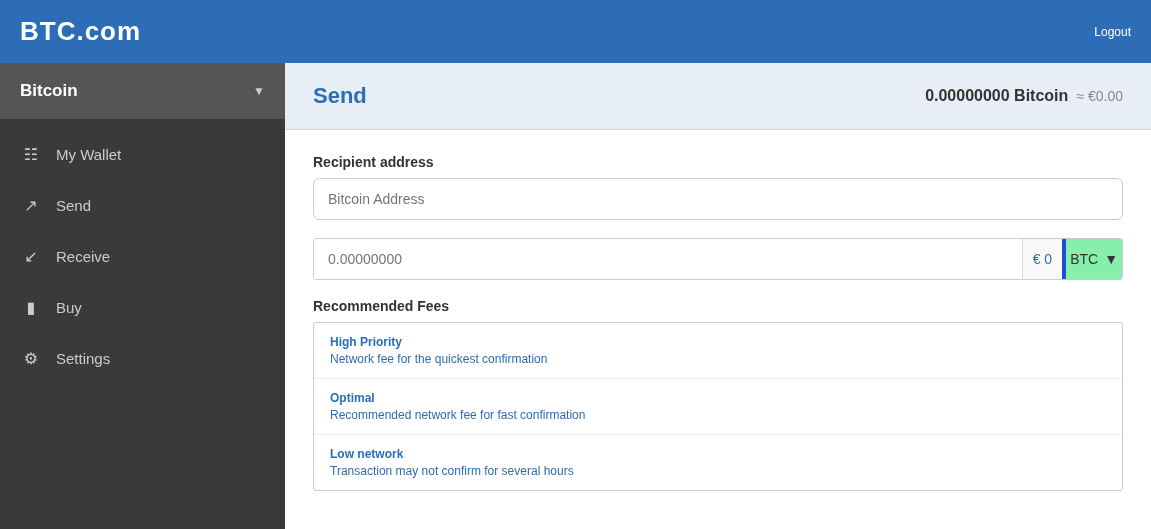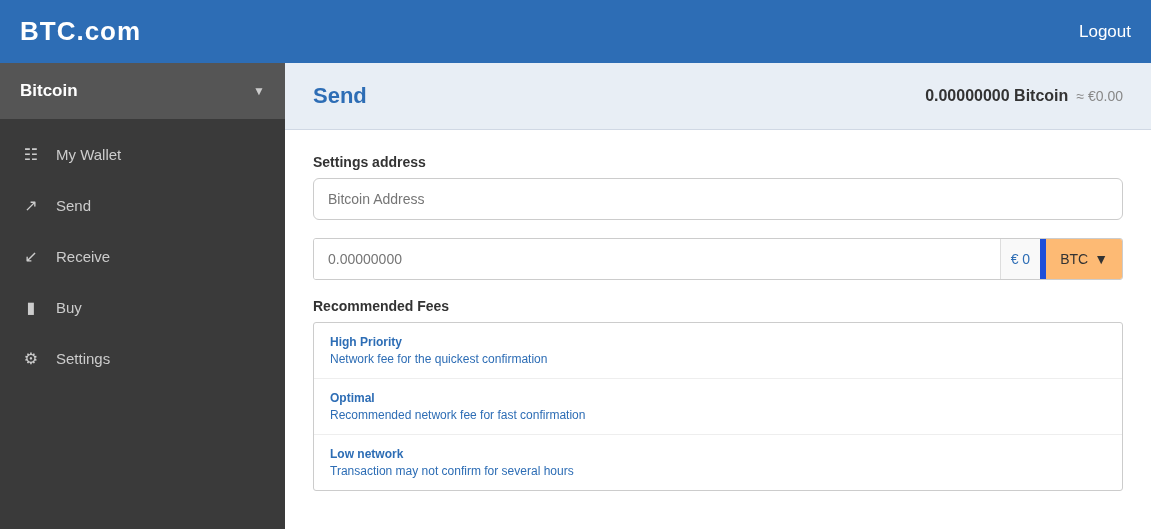--- a/index.html
+++ b/index.html
@@ -19,21 +19,21 @@
     .header-logo {
       font-size: 26px;
       font-weight: bold;
       color: white;
       letter-spacing: 1px;
     }
     .header-logout {
       color: white;
       background: none;
       border: none;
-      font-size: 17px;
+      font-size: 12px;
       cursor: pointer;
     }
 
     
     .layout {
       display: flex;
       flex: 1;
       overflow: hidden;
     }
 
@@ -146,25 +146,25 @@
       outline: none;
     }
     .amount-euro {
       padding: 12px 10px;
       color: #2d6db5;
       font-size: 14px;
       border-left: 1px solid #ddd;
       background: #f9f9f9;
     }
     .amount-currency {
-      padding: 12px 14px;
+      padding: 12px 4px;
       font-size: 14px;
       color: #333;
-      border-left: 6px solid #1d4ed8;
-      background: #fdba74;
+      border-left: 4px solid #1d4ed8;
+      background: #86efac;
       cursor: pointer;
       display: flex;
       align-items: center;
       gap: 6px;
     }
 
     .fees-box {
       border: 1px solid #ccc;
       border-radius: 3px;
     }
@@ -229,21 +229,21 @@
   <main class="main">
     <div class="send-header">
       <span class="send-title">Send</span>
       <div class="send-balance">
         <span class="amount">0.00000000 Bitcoin</span>
         <span class="approx">&nbsp;<span>≈ €0.00</span></span>
       </div>
     </div>
 
     <div class="send-body">
-      <div class="field-label">Settings address</div>
+      <div class="field-label">Recipient address</div>
       <input class="text-input" type="text" placeholder="Bitcoin Address" style="">
 
       <div class="amount-row">
         <input class="amount-input" type="text" placeholder="0.00000000" style="">
         <span class="amount-euro">€ 0</span>
         <div class="amount-currency">
           <span>BTC</span>
           <span>▼</span>
         </div>
       </div>

